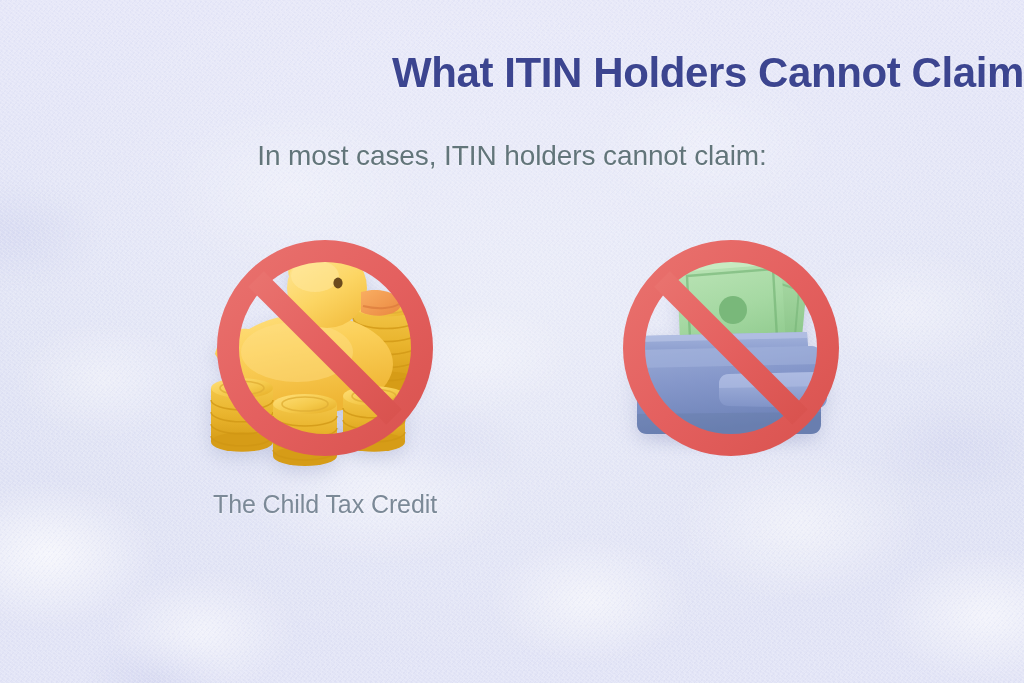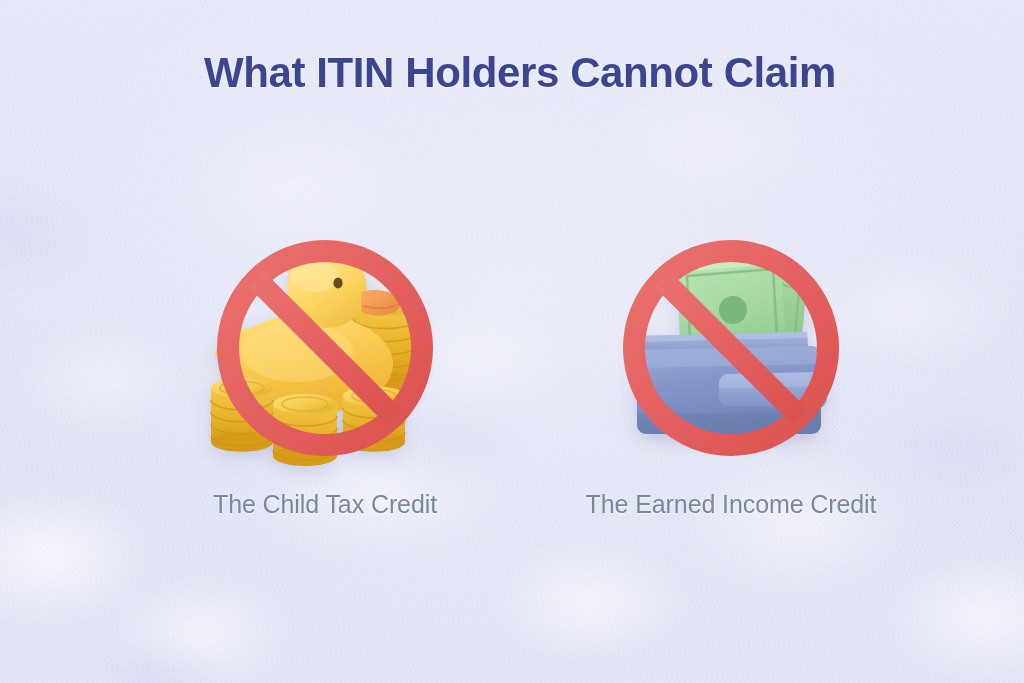--- a/index.html
+++ b/index.html
@@ -72,21 +72,21 @@
     background: radial-gradient(ellipse 760px 520px at 50% 44%, rgba(255,255,255,.30), rgba(255,255,255,0) 72%);
   }
 
   
   .text-layer { position: absolute; inset: 0; }
 
   #page-title {
     position: absolute;
     top: 49px;
     left: 16px; right: 0;
-    text-align: center;
+    text-align: right;
     font-family: "Liberation Sans", sans-serif;
     font-size: 42px;
     font-weight: bold;
     letter-spacing: -0.4px;
     color: #3c4590;
     text-shadow: 0 1px 2px rgba(255,255,255,.65);
     white-space: nowrap;
   }
 
   #page-subtitle {
@@ -164,20 +164,21 @@
 
 <div id="infographic">
 
   <div class="bg-base"></div>
   <div class="bg-clouds"></div>
   <div class="bg-grain"></div>
   <div class="bg-vignette"></div>
 
   <div class="text-layer">
     <div id="page-title">What ITIN Holders Cannot Claim</div>
+    <div id="page-subtitle">In most cases, ITIN holders cannot claim:</div>
   </div>
 
   <div class="items-row">
 
     <div class="item" id="item-child-tax-credit">
 
       <div class="icon-stage">
 
         <div class="ground-shadow"></div>
 
@@ -365,17 +366,16 @@
               <stop offset="0%" stop-color="#e9726e"></stop>
               <stop offset="50%" stop-color="#e4605f"></stop>
               <stop offset="100%" stop-color="#d9534f"></stop>
             </linearGradient>
           </defs>
           <circle cx="120" cy="120" r="97" fill="none" stroke="url(#banG2)" stroke-width="22"></circle>
           <line x1="51" y1="51" x2="189" y2="189" stroke="url(#banG2)" stroke-width="22" stroke-linecap="butt"></line>
         </svg>
       </div>
 
-      <div class="item-caption">The Earned Income Credit</div>
     </div>
 
   </div>
 </div>
 
 </body></html>

